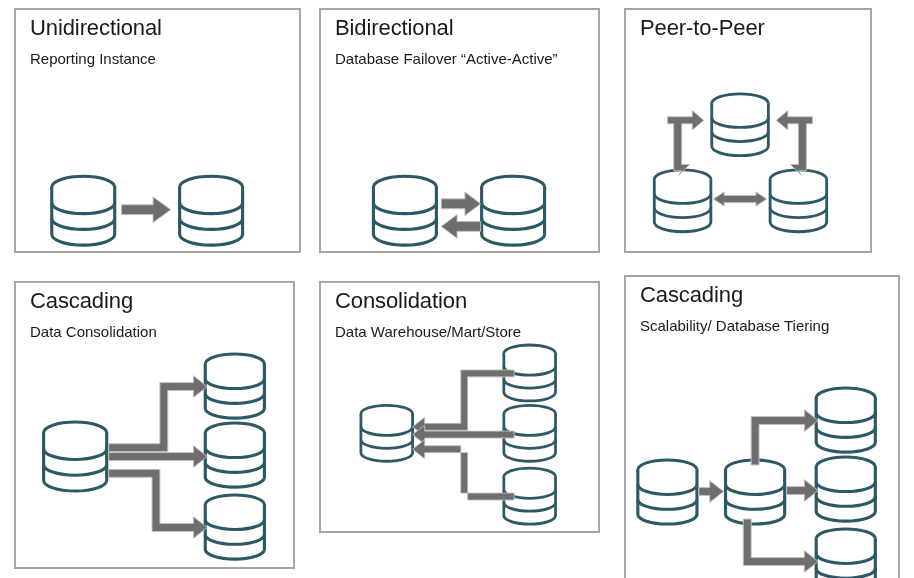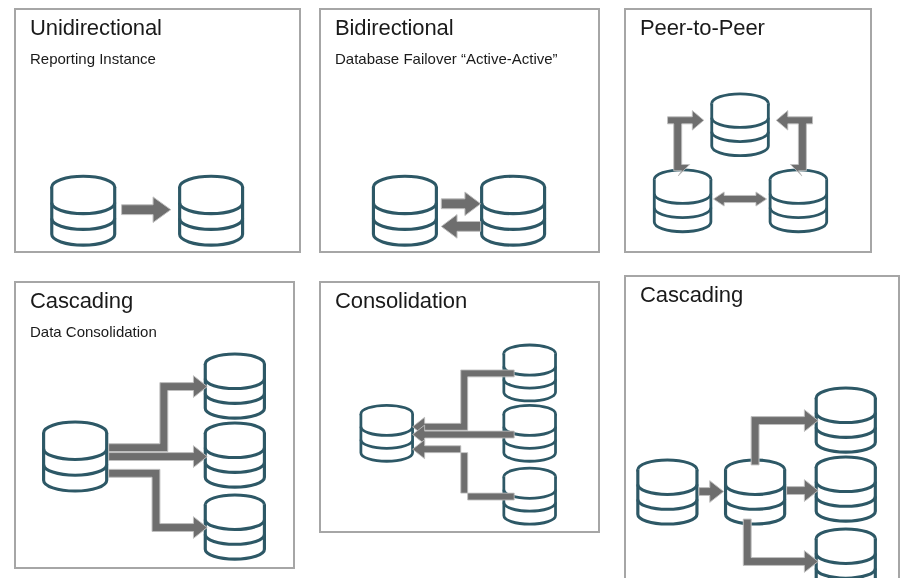--- a/index.html
+++ b/index.html
@@ -194,20 +194,21 @@
       </g>
 
       <g fill="#6e6e6e" stroke="#bfbfbf" stroke-width="1">
         <path d="M94,189 l52,0 l0,55 l34,0 l0,-7 l14,11 l-14,11 l0,-7 l-42,0 l0,-55 l-44,0 z"></path>
       </g>
     </svg>
   </div>
 
   <div class="panel" style="left:319px; top:281px; width:281px; height:252px;">
     <div class="panel-title">Consolidation</div>
+    <div class="panel-subtitle">Data Warehouse/Mart/Store</div>
     <svg class="figure" viewBox="0 0 281 288">
 
       <g fill="none" stroke="#2d5866" stroke-width="3.2">
         <path d="M26,152 a30,10 0 1 1 60,0 a30,10 0 1 1 -60,0" fill="#ffffff"></path>
         <path d="M26,152 v45 a30,10 0 0 0 60,0 v-45" fill="#ffffff"></path>
         <path d="M26,167 a30,10 0 0 0 60,0"></path>
         <path d="M26,182 a30,10 0 0 0 60,0"></path>
       </g>
 
       <g fill="none" stroke="#2d5866" stroke-width="3.2">
@@ -240,20 +241,21 @@
       </g>
 
       <g fill="#6e6e6e" stroke="#bfbfbf" stroke-width="1">
         <path d="M204,244 l-62,0 l0,-55 l-42,0 l0,-7 l-14,11 l14,11 l0,-7 l50,0 l0,55 l54,0 z"></path>
       </g>
     </svg>
   </div>
 
   <div class="panel" style="left:624px; top:275px; width:276px; height:368px;">
     <div class="panel-title">Cascading</div>
+    <div class="panel-subtitle">Scalability/ Database Tiering</div>
     <svg class="figure" viewBox="0 0 276 288">
 
       <g fill="none" stroke="#2d5866" stroke-width="3.2">
         <path d="M12,155 a30,10 0 1 1 60,0 a30,10 0 1 1 -60,0" fill="#ffffff"></path>
         <path d="M12,155 v45 a30,10 0 0 0 60,0 v-45" fill="#ffffff"></path>
         <path d="M12,170 a30,10 0 0 0 60,0"></path>
         <path d="M12,185 a30,10 0 0 0 60,0"></path>
       </g>
 
       <g fill="none" stroke="#2d5866" stroke-width="3.2">

